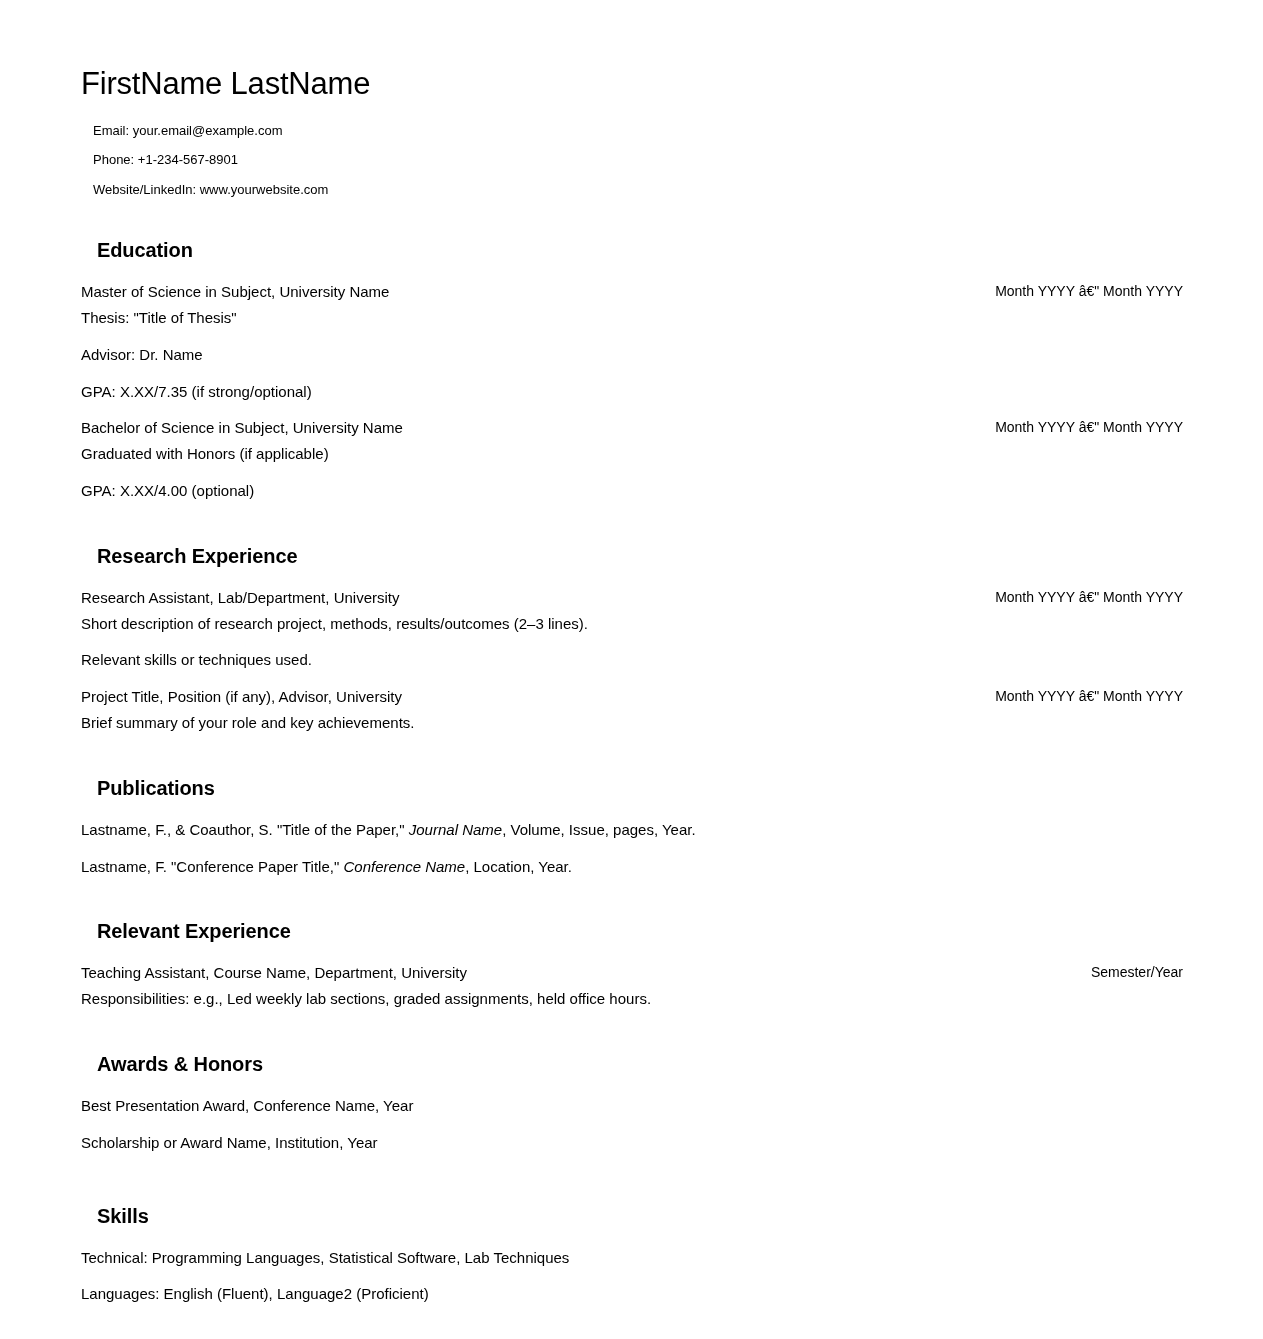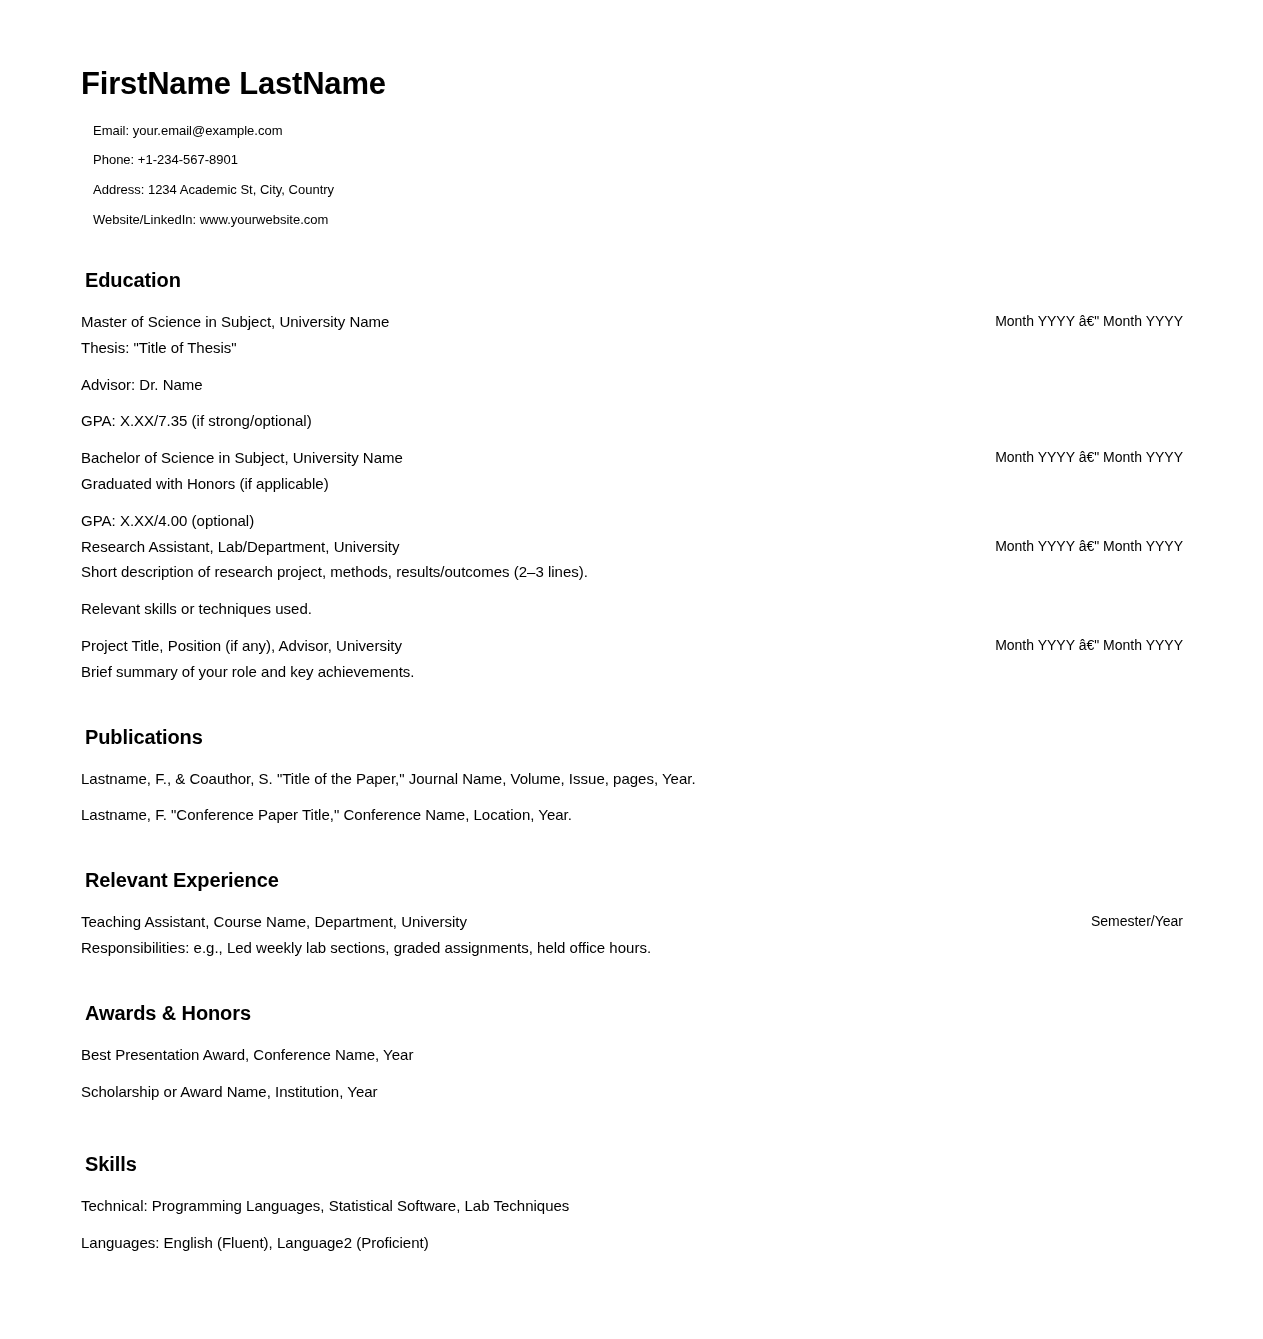--- a/index.html
+++ b/index.html
@@ -20,39 +20,39 @@
     box-sizing: border-box;
   }
   .doc {
     width: 1102px;
     position: relative;
   }
 
   
   .cv-name {
     font-size: 31px;
-    font-weight: bold;
+    font-weight: normal;
     letter-spacing: -0.2px;
     margin: 10px 0 20px 0;
     line-height: 1.15;
   }
 
   
   .contact-line {
     font-size: 13px;
     line-height: 1.45;
     margin: 0 0 11px 12px;
   }
 
   
   .section-heading {
     font-size: 20px;
     font-weight: bold;
     letter-spacing: -0.1px;
-    margin: 40px 0 17px 4px;
+    margin: 40px 0 17px 16px;
     line-height: 1.2;
   }
   .section:first-of-type .section-heading { margin-top: 38px; }
 
   
   .entry {
     font-size: 15px;
     line-height: 1.72;
     margin: 0 0 11px 0;
     position: relative;
@@ -64,38 +64,37 @@
   .entry-date {
     position: absolute;
     right: 0;
     top: 0;
     font-size: 14px;
     line-height: 1.72;
     white-space: nowrap;
     text-align: right;
   }
 
-  .italic { }
+  .italic { font-style: italic; }
 
   .section { margin: 0; }
 
   
   .section.gap-before .section-heading { margin-top: 48px; }
 </style>
 </head>
 <body>
 
 <div class="page">
   <div class="doc">
 
     <h1 class="cv-name">FirstName LastName</h1>
 
     <p class="contact-line">Email: your.email@example.com</p>
     <p class="contact-line">Phone: +1-234-567-8901</p>
-    <p class="contact-line">Address: 1234 Academic St, City, Country</p>
     <p class="contact-line">Website/LinkedIn: www.yourwebsite.com</p>
 
     <div class="section">
       <h2 class="section-heading">Education</h2>
 
       <p class="entry">
         <span>Master of Science in Subject, University Name</span><br>
         <span>Thesis: "Title of Thesis"</span>
         <span class="entry-date">Month YYYY â€" Month YYYY</span>
       </p>
@@ -113,20 +112,21 @@
         <span>Graduated with Honors (if applicable)</span>
         <span class="entry-date">Month YYYY â€" Month YYYY</span>
       </p>
 
       <p class="entry">
         <span>GPA: X.XX/4.00 (optional)</span>
       </p>
     </div>
 
     <div class="section">
+      <h2 class="section-heading">Research Experience</h2>
 
       <p class="entry">
         <span>Research Assistant, Lab/Department, University</span><br>
         <span>Short description of research project, methods, results/outcomes (2–3 lines).</span>
         <span class="entry-date">Month YYYY â€" Month YYYY</span>
       </p>
 
       <p class="entry">
         <span>Relevant skills or techniques used.</span>
       </p>

